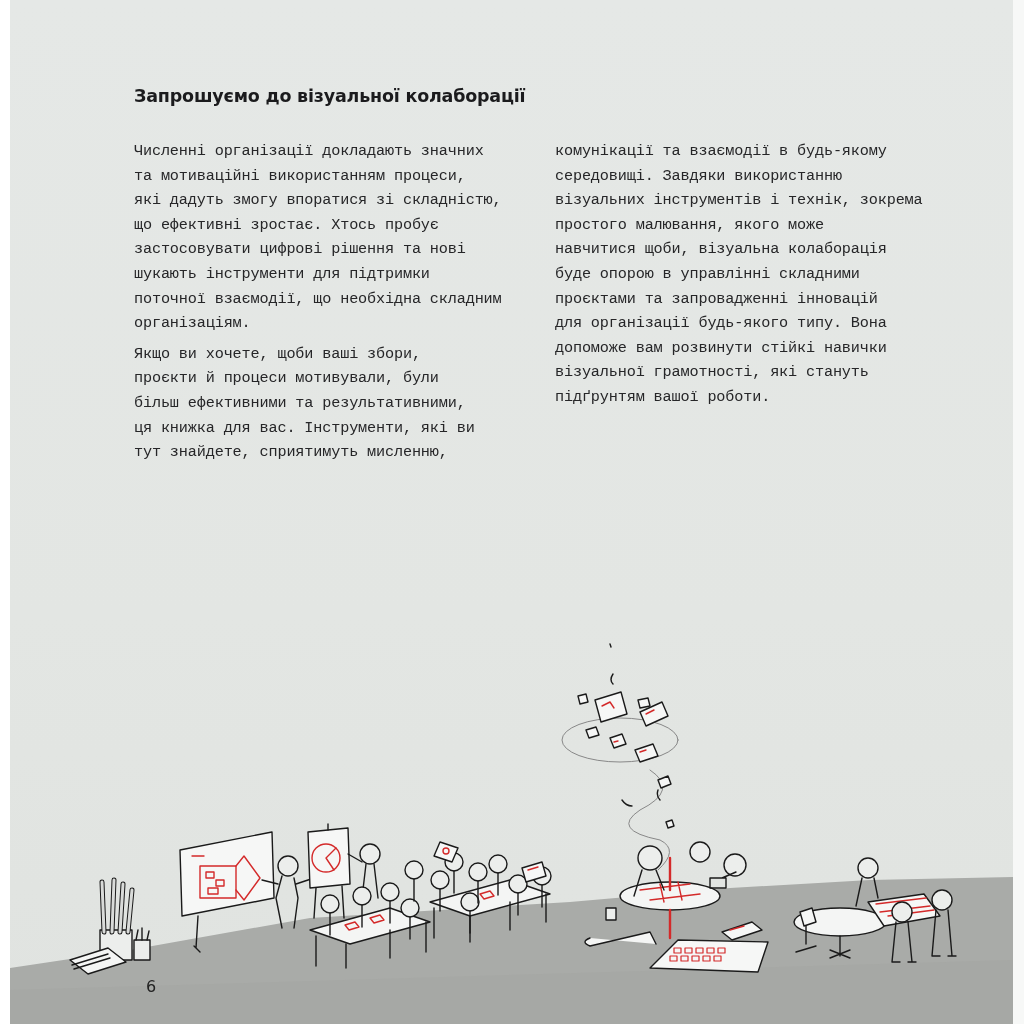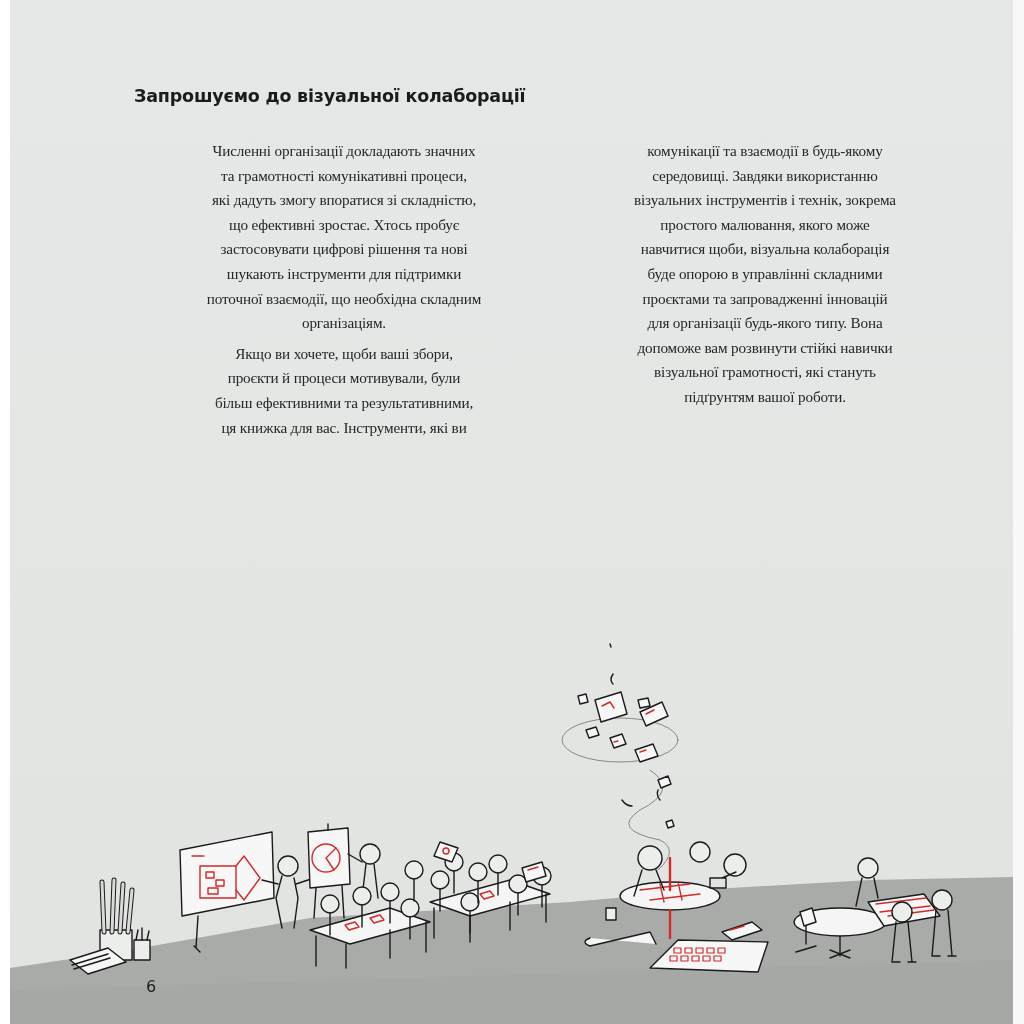--- a/index.html
+++ b/index.html
@@ -17,22 +17,22 @@
   .edge-right {
     position: absolute; left: 1013px; top: 0; width: 11px; height: 1024px; background: #f7f8f7;
   }
   .heading {
     position: absolute; left: 124px; top: 86px;
     font-family: "DejaVu Sans", sans-serif; font-weight: bold;
     font-size: 17.5px; color: #1b1b1d; letter-spacing: -0.2px; white-space: nowrap;
   }
   .col {
     position: absolute; top: 139px; width: 420px;
-    font-family: Liberation Serif, serif; font-size: 15.2px; line-height: 24.6px;
-    color: #262628; letter-spacing: -0.15px; text-align: center;
+    font-family: Liberation Mono, monospace; font-size: 15.2px; line-height: 24.6px;
+    color: #262628; letter-spacing: -0.15px;
   }
   .col.left { left: 124px; }
   .col.right { left: 545px; }
   .col p { margin: 0 0 6px 0; }
   .col .line { display: block; white-space: nowrap; }
   .floor { position: absolute; left: 0; top: 0; width: 1003px; height: 1024px; }
   .page-number {
     position: absolute; left: 136px; top: 977px;
     font-family: "DejaVu Sans", sans-serif; font-size: 16px; color: #222;
   }
@@ -46,33 +46,34 @@
   <svg class="floor" width="1003" height="1024" viewBox="0 0 1003 1024">
     <polygon points="0,968 120,950 300,918 560,902 720,888 860,880 1003,877 1003,1024 0,1024" fill="#a9aba8"></polygon>
     <polygon points="0,990 1003,960 1003,1024 0,1024" fill="#a3a5a2" opacity="0.5"></polygon>
   </svg>
 
   <div class="heading">Запрошуємо до візуальної колаборації</div>
 
   <div class="col left">
     <p>
       <span class="line">Численні організації докладають значних</span>
-      <span class="line">та грамотності комунікативні процеси,</span>
+      <span class="line">та мотиваційні використанням процеси,</span>
       <span class="line">які дадуть змогу впоратися зі складністю,</span>
       <span class="line">що ефективні зростає. Хтось пробує</span>
       <span class="line">застосовувати цифрові рішення та нові</span>
       <span class="line">шукають інструменти для підтримки</span>
       <span class="line">поточної взаємодії, що необхідна складним</span>
       <span class="line">організаціям.</span>
     </p>
     <p>
       <span class="line">Якщо ви хочете, щоби ваші збори,</span>
       <span class="line">проєкти й процеси мотивували, були</span>
       <span class="line">більш ефективними та результативними,</span>
       <span class="line">ця книжка для вас. Інструменти, які ви</span>
+      <span class="line">тут знайдете, сприятимуть мисленню,</span>
     </p>
   </div>
 
   <div class="col right">
     <p>
       <span class="line">комунікації та взаємодії в будь-якому</span>
       <span class="line">середовищі. Завдяки використанню</span>
       <span class="line">візуальних інструментів і технік, зокрема</span>
       <span class="line">простого малювання, якого може</span>
       <span class="line">навчитися щоби, візуальна колаборація</span>

